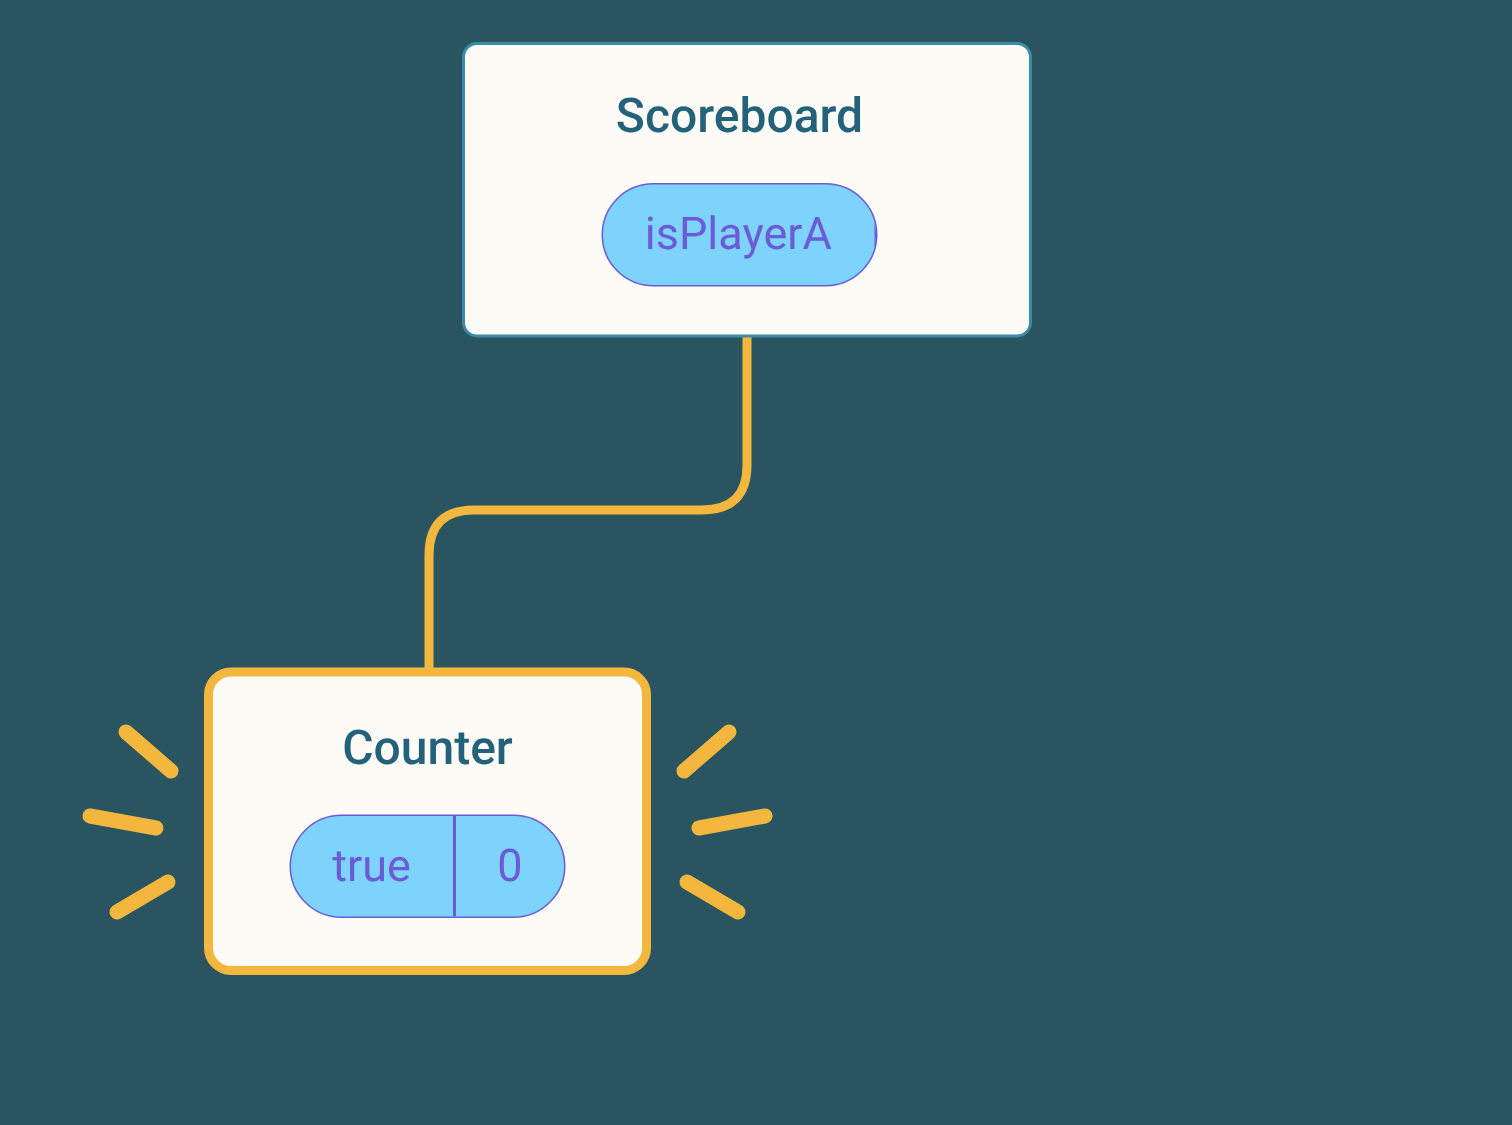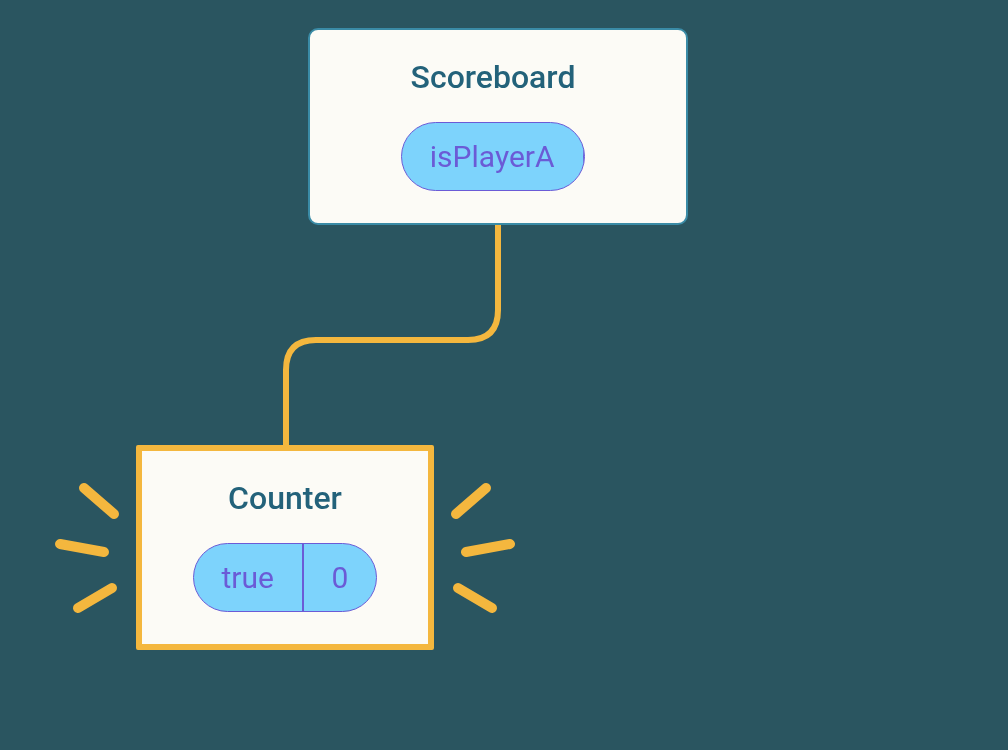--- a/index.html
+++ b/index.html
@@ -33,21 +33,21 @@
       top: 28px;
       width: 380px;
       border: 2px solid #3a8ba6;
       padding-left: 20px;
     }
     .node-child {
       left: 136px;
       top: 445px;
       width: 298px;
       border: 6px solid #f4b73e;
-      border-radius: 2px;
+      border-radius: 18px;
     }
     .node-title {
       color: #23627a;
       font-size: 32px;
       font-weight: 500;
       margin-bottom: 26px;
     }
     .pill {
       display: flex;
       border: 1.6px solid #6b5bd6;

